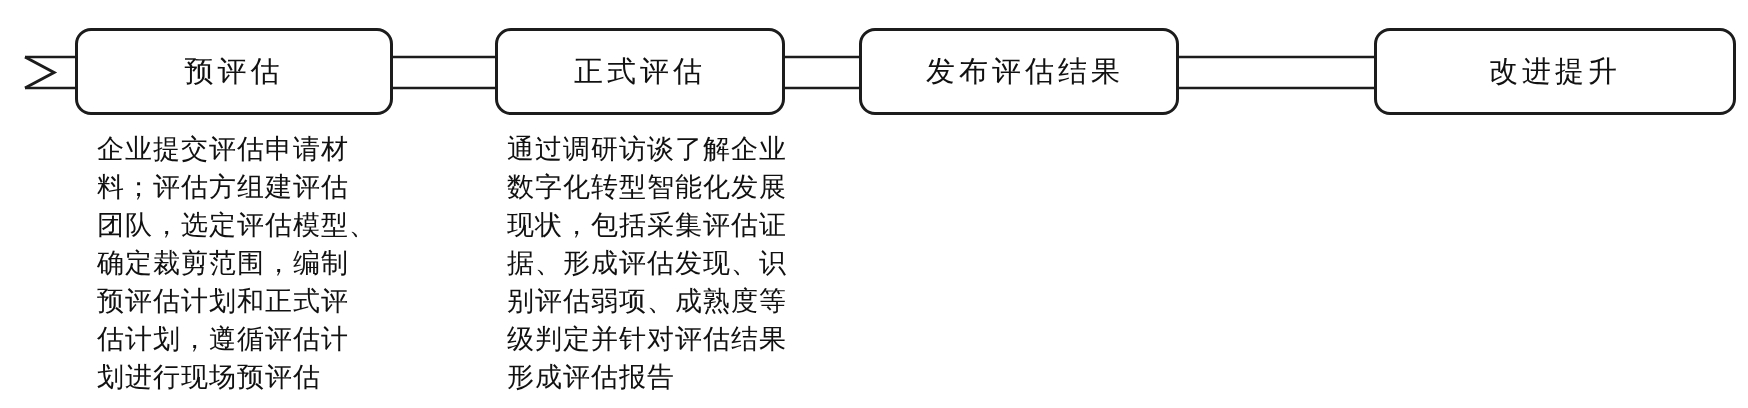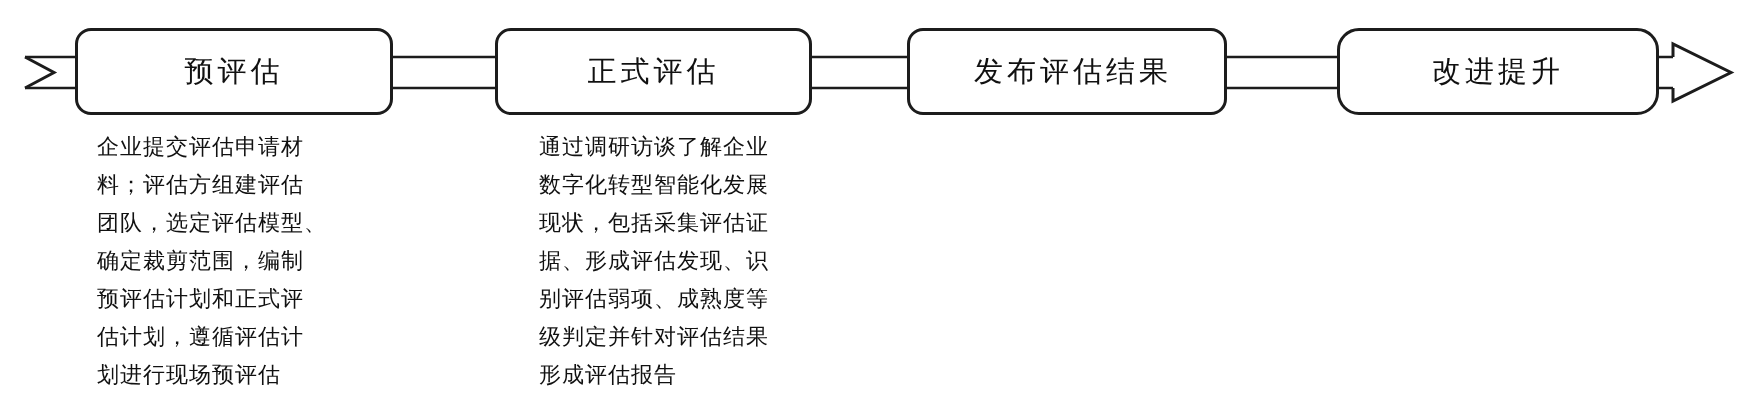--- a/index.html
+++ b/index.html
@@ -5,21 +5,21 @@
   html, body {
     margin: 0;
     padding: 0;
     background: #ffffff;
   }
   .canvas {
     position: relative;
     width: 1748px;
     height: 408px;
     background: #ffffff;
-    font-family: Liberation Mono, monospace;
+    font-family: Liberation Serif, serif;
     color: #161616;
     overflow: hidden;
   }
   .flow-rail {
     position: absolute;
     left: 0;
     top: 0;
     z-index: 0;
   }
   .stage-box {
@@ -38,21 +38,21 @@
   .stage-title {
     font-size: 29px;
     letter-spacing: 4px;
     white-space: nowrap;
     color: #111111;
   }
   .stage-desc {
     position: absolute;
     top: 130px;
     z-index: 1;
-    font-size: 22px;
+    font-size: 27px;
     line-height: 38px;
     letter-spacing: 1px;
     white-space: pre-line;
     color: #111111;
   }
 </style>
 </head>
 <body>
 
 <div class="canvas">
@@ -70,32 +70,32 @@
     <span class="stage-title">预评估</span>
   </div>
   <div class="stage-desc" style="left:97px;">企业提交评估申请材
 料；评估方组建评估
 团队，选定评估模型、
 确定裁剪范围，编制
 预评估计划和正式评
 估计划，遵循评估计
 划进行现场预评估</div>
 
-  <div class="stage-box" style="left:495px; width:317px;">
+  <div class="stage-box" style="left:495px; width:290px;">
     <span class="stage-title">正式评估</span>
   </div>
-  <div class="stage-desc" style="left:507px;margin-left:32px;">通过调研访谈了解企业
+  <div class="stage-desc" style="left:507px;">通过调研访谈了解企业
 数字化转型智能化发展
 现状，包括采集评估证
 据、形成评估发现、识
 别评估弱项、成熟度等
 级判定并针对评估结果
 形成评估报告</div>
 
-  <div class="stage-box" style="left:907px; width:320px;padding-left:12px;">
+  <div class="stage-box" style="left:859px; width:320px;padding-left:12px;">
     <span class="stage-title">发布评估结果</span>
   </div>
 
-  <div class="stage-box" style="left:1337px; width:322px;border-radius:22px;">
+  <div class="stage-box" style="left:1374px; width:362px;">
     <span class="stage-title">改进提升</span>
   </div>
 
 </div>
 
 </body></html>

